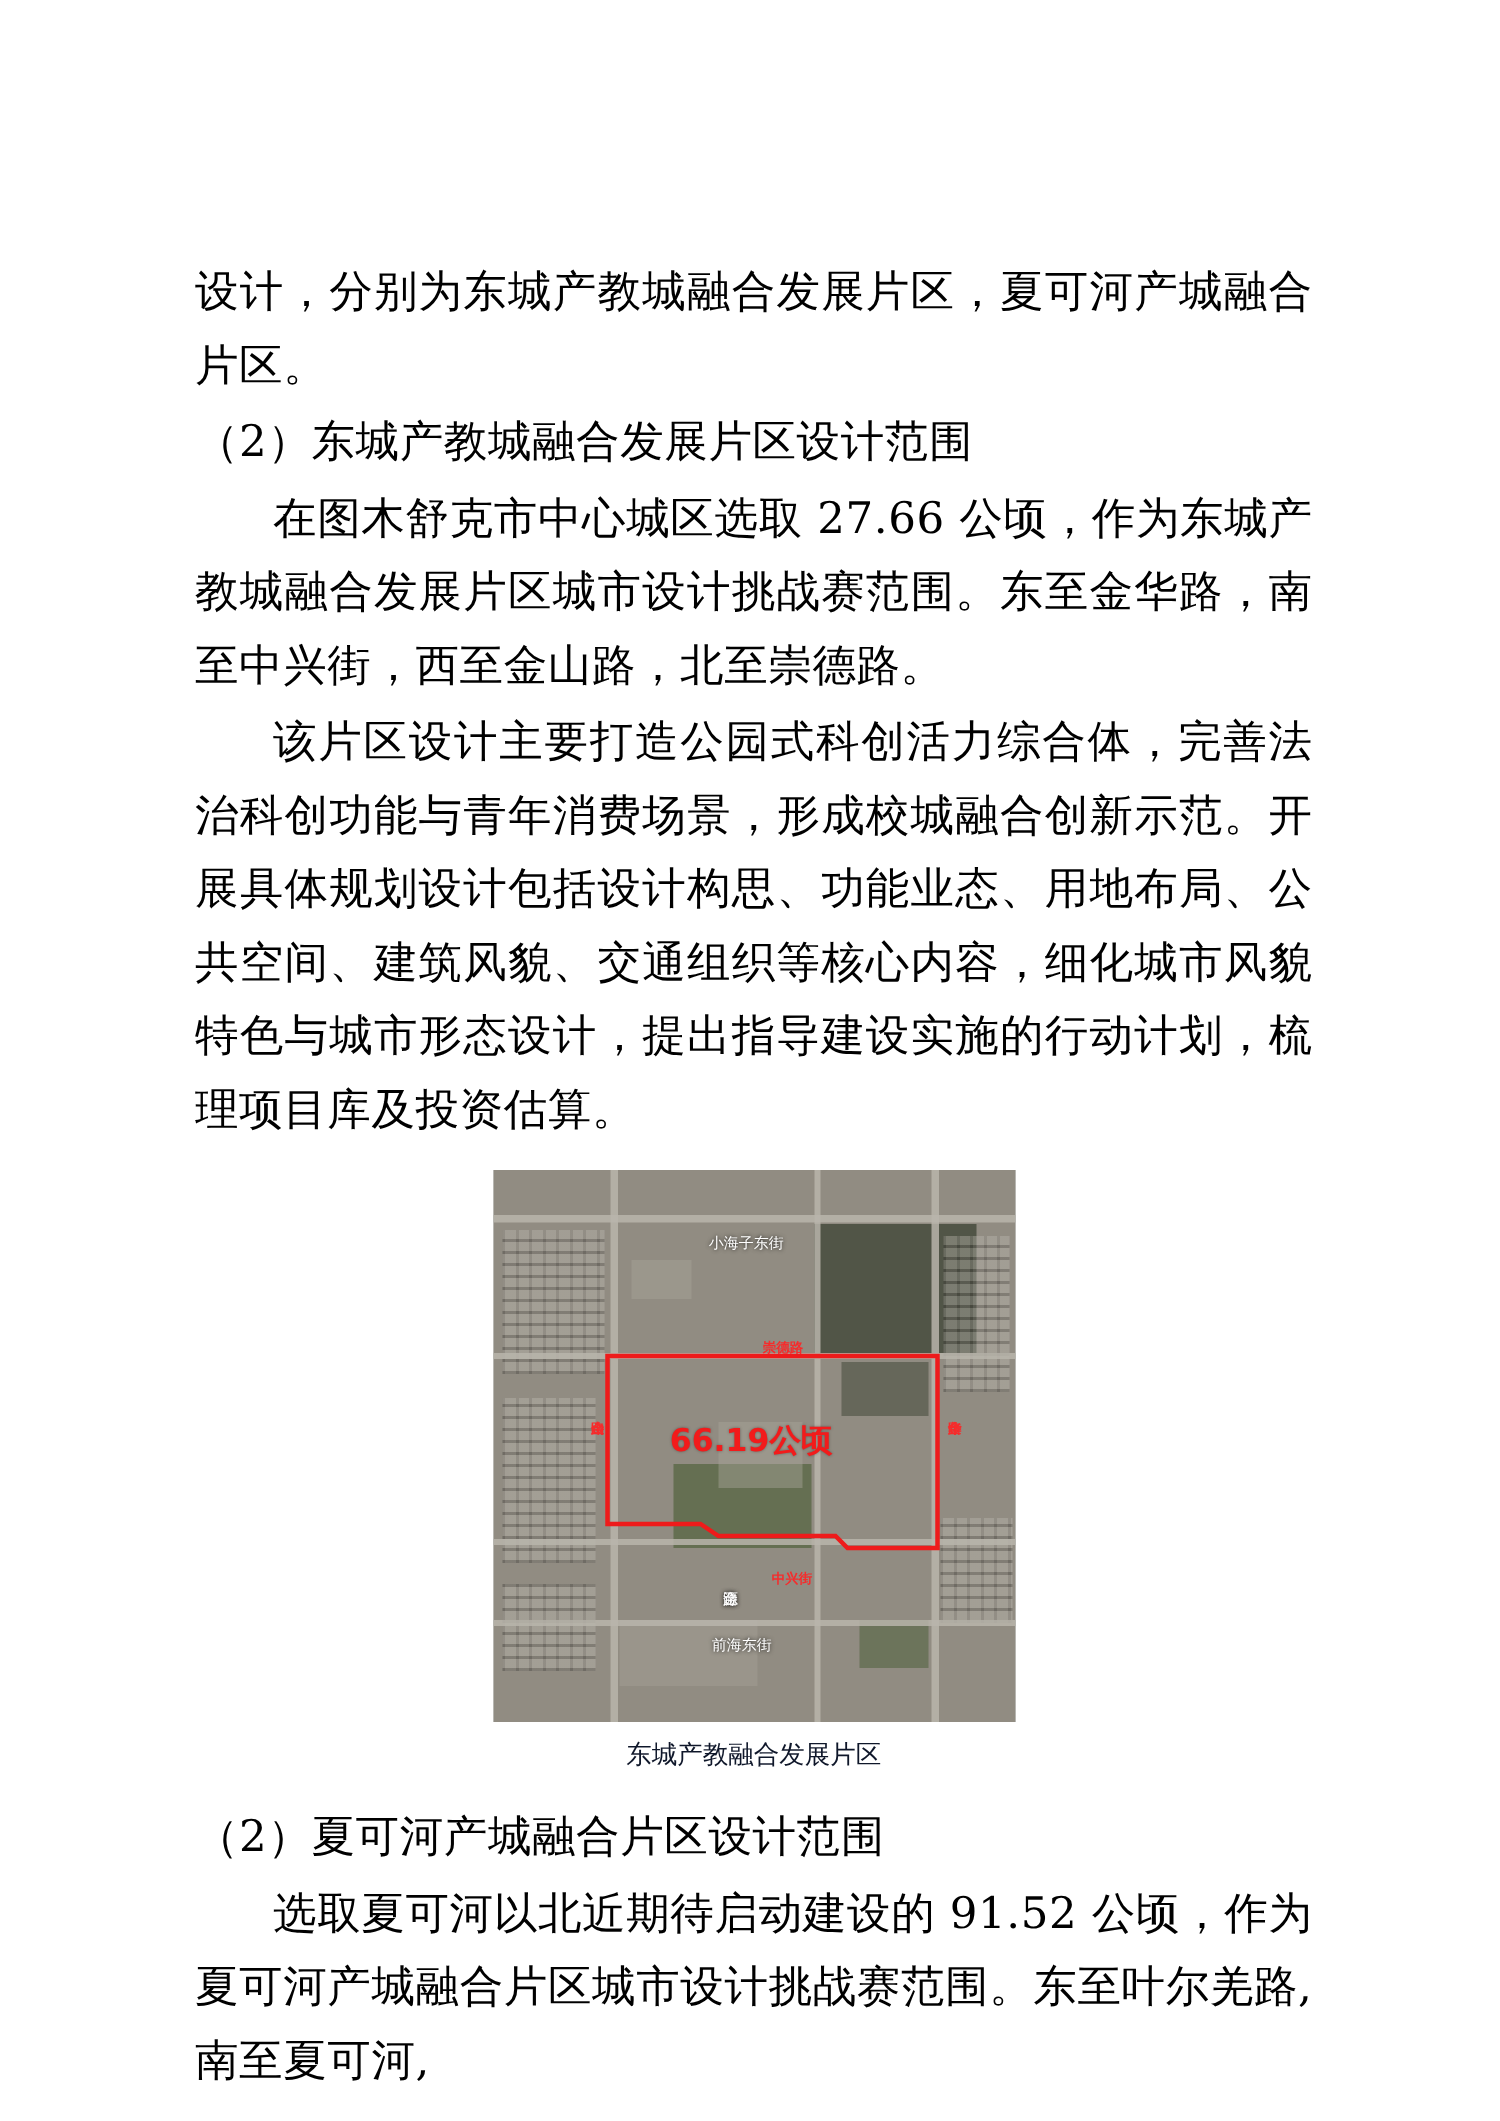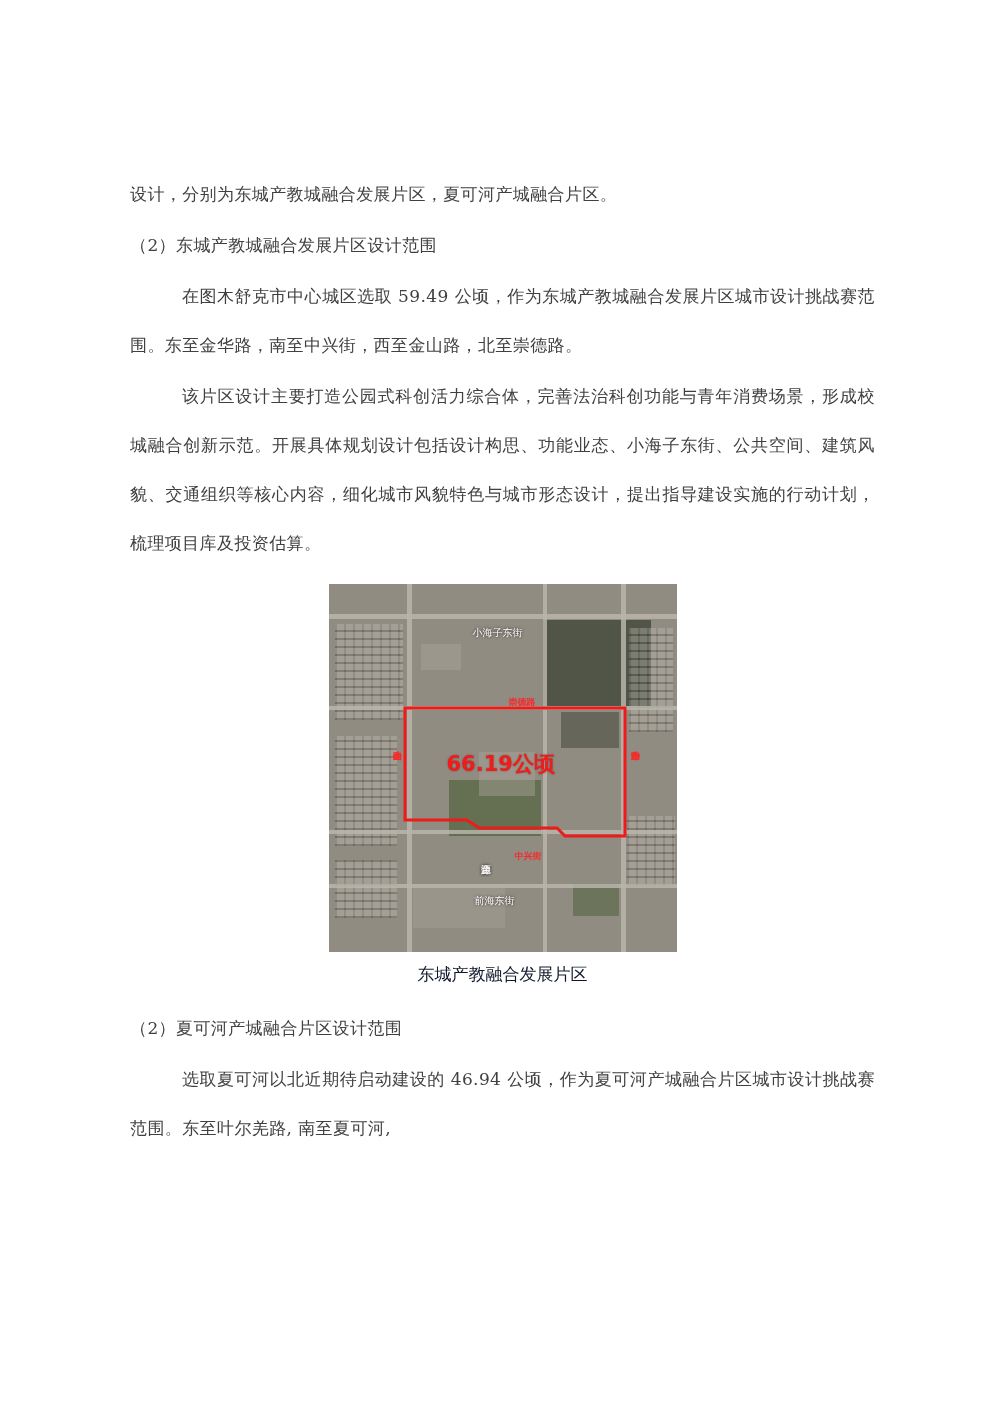--- a/index.html
+++ b/index.html
@@ -23,26 +23,26 @@
     background: #fff;
   }
   .content {
     position: absolute;
     left: 130px;
     top: 170px;
     width: 745px;
   }
   p.para {
     margin: 0 0 2px 0;
-    font-size: 17px;
+    font-size: 29px;
     line-height: 49px;
     letter-spacing: 0.4px;
     text-align: justify;
     text-justify: inter-ideograph;
-    color: #404040;
+    color: #000000;
   }
   p.indent2 {
     text-indent: 52px;
   }
   .figure {
     margin-top: 16px;
     text-align: center;
   }
   .figure-img {
     display: inline-block;
@@ -133,22 +133,22 @@
   }
 </style>
 </head>
 <body>
 
 <div class="page">
   <div class="content">
 
     <p class="para">设计，分别为东城产教城融合发展片区，夏可河产城融合片区。</p>
     <p class="para">（2）东城产教城融合发展片区设计范围</p>
-    <p class="para indent2">在图木舒克市中心城区选取 59.49 公顷，作为东城产教城融合发展片区城市设计挑战赛范围。东至金华路，南至中兴街，西至金山路，北至崇德路。</p>
-    <p class="para indent2">该片区设计主要打造公园式科创活力综合体，完善法治科创功能与青年消费场景，形成校城融合创新示范。开展具体规划设计包括设计构思、功能业态、小海子东街、公共空间、建筑风貌、交通组织等核心内容，细化城市风貌特色与城市形态设计，提出指导建设实施的行动计划，梳理项目库及投资估算。</p>
+    <p class="para indent2">在图木舒克市中心城区选取 27.66 公顷，作为东城产教城融合发展片区城市设计挑战赛范围。东至金华路，南至中兴街，西至金山路，北至崇德路。</p>
+    <p class="para indent2">该片区设计主要打造公园式科创活力综合体，完善法治科创功能与青年消费场景，形成校城融合创新示范。开展具体规划设计包括设计构思、功能业态、用地布局、公共空间、建筑风貌、交通组织等核心内容，细化城市风貌特色与城市形态设计，提出指导建设实施的行动计划，梳理项目库及投资估算。</p>
 
     <div class="figure">
       <div class="figure-img">
         <div class="sat-base"></div>
 
         
         <div class="dark-field" style="left:214px; top:36px; width:108px; height:86px;"></div>
         <div class="dark-field" style="left:232px; top:128px; width:58px; height:36px; opacity:.6;"></div>
         <div class="green" style="left:120px; top:196px; width:92px; height:56px;"></div>
         <div class="green" style="left:244px; top:300px; width:46px; height:32px; opacity:.7;"></div>
@@ -187,16 +187,16 @@
         <div class="map-text-red map-text-vert" style="left:62px; top:160px;">金山路</div>
         <div class="map-text-red map-text-vert" style="left:300px; top:160px;">金华路</div>
         <div class="map-text-red" style="left:186px; top:266px;">中兴街</div>
       </div>
       <div class="figure-caption">东城产教融合发展片区</div>
     </div>
 
     <div style="height:18px;"></div>
 
     <p class="para">（2）夏可河产城融合片区设计范围</p>
-    <p class="para indent2">选取夏可河以北近期待启动建设的 46.94 公顷，作为夏可河产城融合片区城市设计挑战赛范围。东至叶尔羌路, 南至夏可河,</p>
+    <p class="para indent2">选取夏可河以北近期待启动建设的 91.52 公顷，作为夏可河产城融合片区城市设计挑战赛范围。东至叶尔羌路, 南至夏可河,</p>
 
   </div>
 </div>
 
 </body></html>

